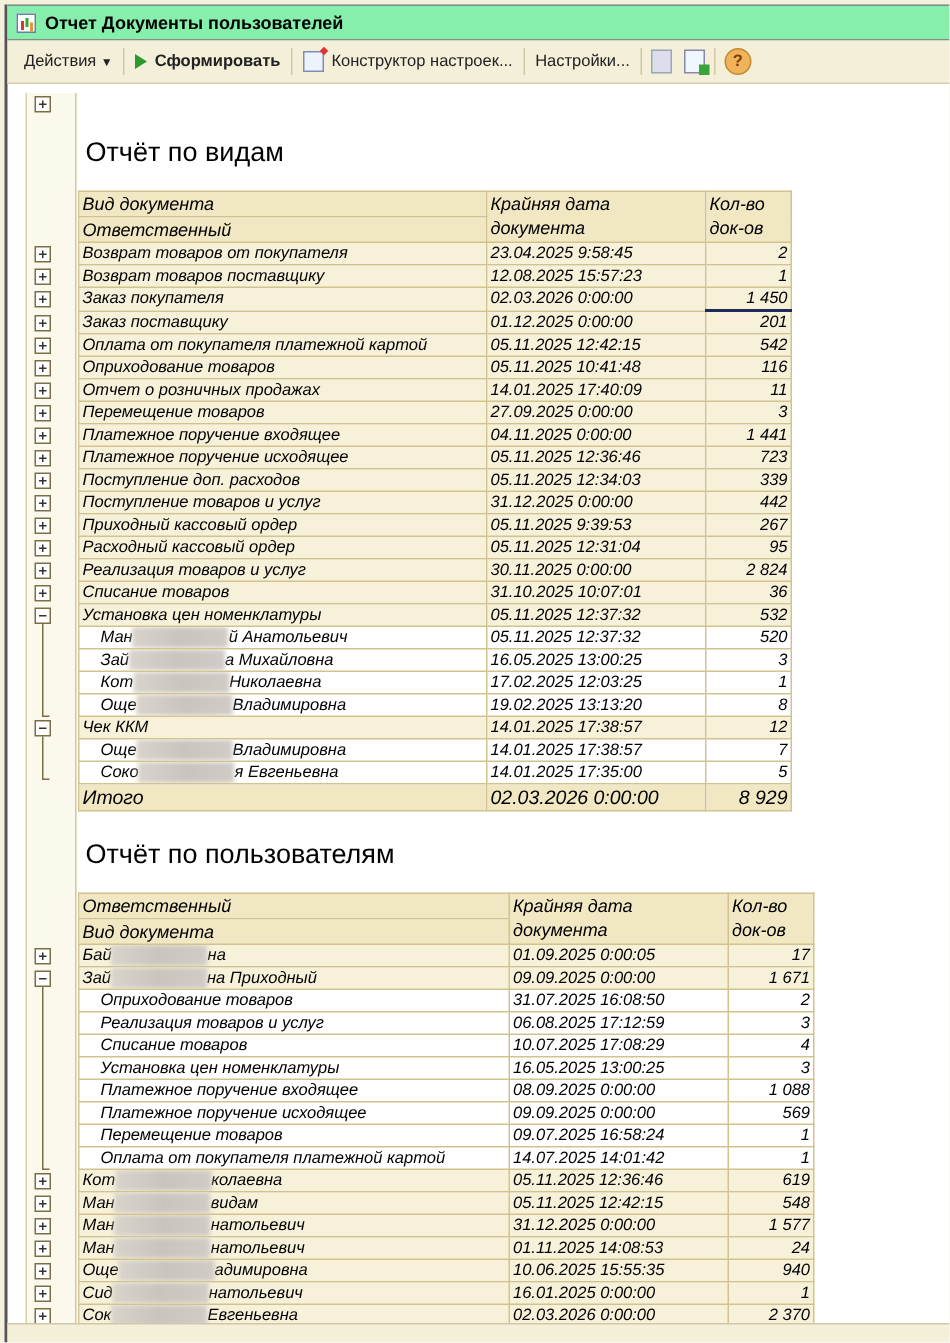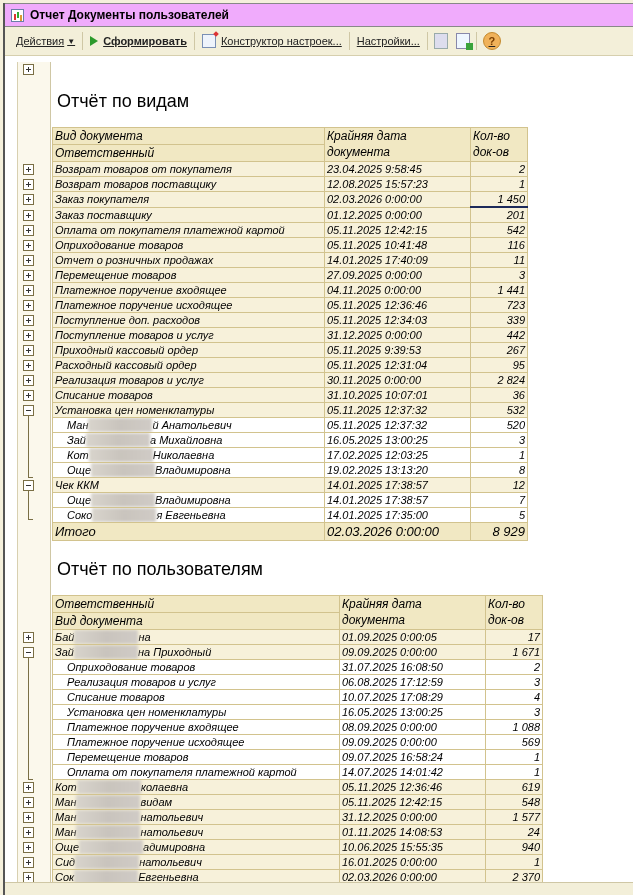--- a/index.html
+++ b/index.html
@@ -1,21 +1,21 @@
 <!DOCTYPE html>
 <html><head>
 <meta charset="utf-8">
 <style>
   html, body { margin:0; padding:0; }
   body { width:633px; height:895px; overflow:hidden; background:#f5f0dc; font-family:"Liberation Sans", sans-serif; font-size:11px; color:#000; position:relative; }
   .win { position:absolute; left:3px; top:3px; right:0; bottom:0; border-left:2px solid #555; background:#fff; }
-  .titlebar { height:22px; background:#f0abfc; border-top:1px solid #888; border-bottom:1px solid #888; display:flex; align-items:center; padding-left:6px; font-size:12px; font-weight:bold; }
+  .titlebar { height:22px; background:#86efac; border-top:1px solid #888; border-bottom:1px solid #888; display:flex; align-items:center; padding-left:6px; font-size:12px; font-weight:bold; }
   .titlebar .ico { width:11px; height:11px; border:1px solid #6a7ea8; background:#fff; margin-right:6px; position:relative; }
   .titlebar .ico::before { content:""; position:absolute; left:2px; bottom:1px; width:2px; height:6px; background:#d33; box-shadow:3px -2px 0 #3a3, 6px 1px 0 #d93; }
-  .toolbar { height:28px; background:#f3efd9; border-bottom:1px solid #d6cfae; display:flex; align-items:center; padding-left:6px; font-size:11px; color:#222;text-decoration:underline; }
+  .toolbar { height:28px; background:#f3efd9; border-bottom:1px solid #d6cfae; display:flex; align-items:center; padding-left:6px; font-size:11px; color:#222; }
   .tb-item { display:flex; align-items:center; padding:0 5px; white-space:nowrap; }
   .tb-sep { width:1px; height:18px; background:#cfc7a5; margin:0 2px; }
   .bold { font-weight:bold;text-align:right; }
   .play { width:0; height:0; border-left:8px solid #2c9a2c; border-top:5px solid transparent; border-bottom:5px solid transparent; margin-right:5px; }
   .wand { width:12px; height:12px; border:1px solid #7a8fb4; background:#eef3fb; margin-right:5px; position:relative; }
   .wand::after { content:""; position:absolute; right:-3px; top:-3px; width:4px; height:4px; background:#d33; transform:rotate(45deg); }
   .caret { font-size:8px; margin-left:3px; }
   .doc-ico { width:12px; height:14px; border:1px solid #9aa; background:#dde; margin:0 4px; }
   .doc-ico.active { background:#eef6ff; border-color:#88a; position:relative; }
   .doc-ico.active::after { content:""; position:absolute; right:-4px; bottom:-2px; width:7px; height:7px; background:#3aa33a; }

